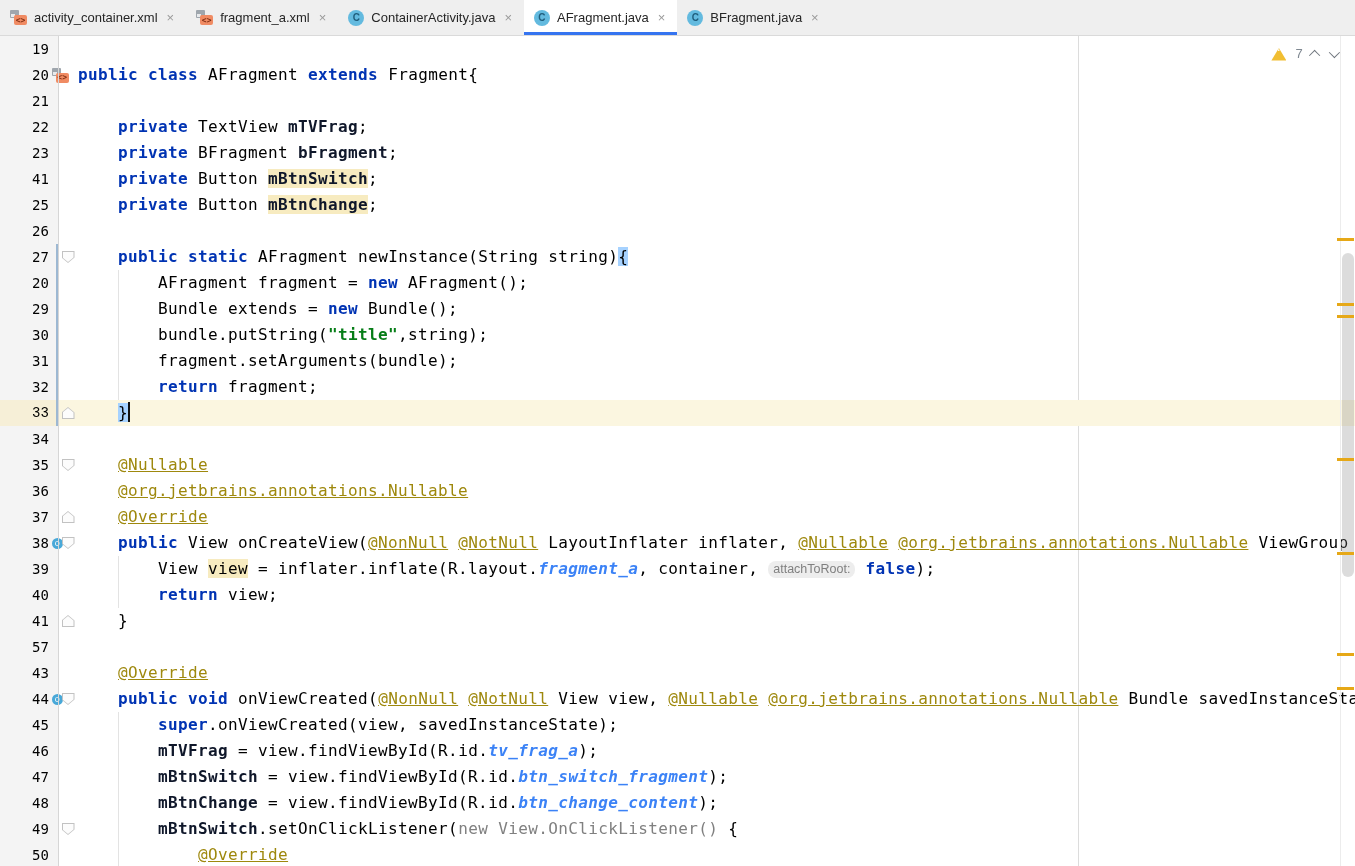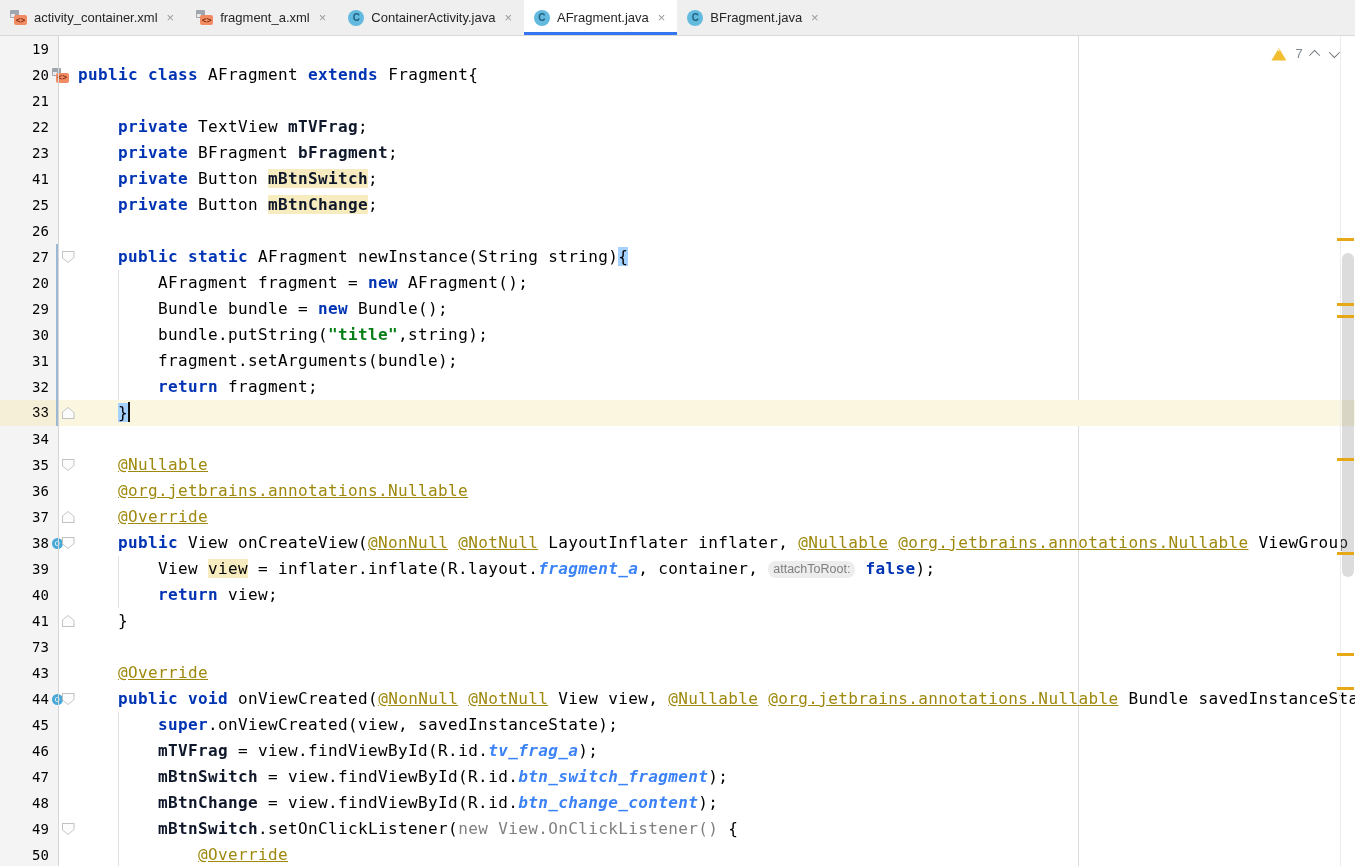--- a/index.html
+++ b/index.html
@@ -127,34 +127,34 @@
         <div class="row"><div class="gut"><span class="lnum">19</span><span class="icell"></span></div><div class="fcell"></div><div class="code"></div></div>
         <div class="row"><div class="gut"><span class="lnum">20</span><span class="icell"><span class="xicon"><i class="lg"></i><i class="ob">&lt;&gt;</i></span></span></div><div class="fcell"></div><div class="code"><span class="tk-k">public</span><span class="tk-t"> </span><span class="tk-k">class</span><span class="tk-t"> AFragment </span><span class="tk-k">extends</span><span class="tk-t"> Fragment{</span></div></div>
         <div class="row"><div class="gut"><span class="lnum">21</span><span class="icell"></span></div><div class="fcell"></div><div class="code"></div></div>
         <div class="row"><div class="gut"><span class="lnum">22</span><span class="icell"></span></div><div class="fcell"></div><div class="code"><span class="tk-t">    </span><span class="tk-k">private</span><span class="tk-t"> TextView </span><span class="tk-f">mTVFrag</span><span class="tk-t">;</span></div></div>
         <div class="row"><div class="gut"><span class="lnum">23</span><span class="icell"></span></div><div class="fcell"></div><div class="code"><span class="tk-t">    </span><span class="tk-k">private</span><span class="tk-t"> BFragment </span><span class="tk-f">bFragment</span><span class="tk-t">;</span></div></div>
         <div class="row"><div class="gut"><span class="lnum">41</span><span class="icell"></span></div><div class="fcell"></div><div class="code"><span class="tk-t">    </span><span class="tk-k">private</span><span class="tk-t"> Button </span><span class="tk-f tk-hl">mBtnSwitch</span><span class="tk-t">;</span></div></div>
         <div class="row"><div class="gut"><span class="lnum">25</span><span class="icell"></span></div><div class="fcell"></div><div class="code"><span class="tk-t">    </span><span class="tk-k">private</span><span class="tk-t"> Button </span><span class="tk-f tk-hl">mBtnChange</span><span class="tk-t">;</span></div></div>
         <div class="row"><div class="gut"><span class="lnum">26</span><span class="icell"></span></div><div class="fcell"></div><div class="code"></div></div>
         <div class="row"><div class="gut"><span class="lnum">27</span><span class="icell"></span></div><div class="fcell"><span class="fold down"><i class="dash"></i></span></div><div class="code"><span class="tk-t">    </span><span class="tk-k">public</span><span class="tk-t"> </span><span class="tk-k">static</span><span class="tk-t"> AFragment newInstance(String string)</span><span class="tk-mb">{</span></div></div>
         <div class="row"><div class="gut"><span class="lnum">20</span><span class="icell"></span></div><div class="fcell"></div><div class="code"><span class="tk-t">        AFragment fragment = </span><span class="tk-k">new</span><span class="tk-t"> AFragment();</span></div></div>
-        <div class="row"><div class="gut"><span class="lnum">29</span><span class="icell"></span></div><div class="fcell"></div><div class="code"><span class="tk-t">        Bundle bundle = </span><span class="tk-k">new</span><span class="tk-t"> Bundle();</span></div></div>
+        <div class="row"><div class="gut"><span class="lnum">29</span><span class="icell"></span></div><div class="fcell"></div><div class="code"><span class="tk-t">        Bundle extends = </span><span class="tk-k">new</span><span class="tk-t"> Bundle();</span></div></div>
         <div class="row"><div class="gut"><span class="lnum">30</span><span class="icell"></span></div><div class="fcell"></div><div class="code"><span class="tk-t">        bundle.putString(</span><span class="tk-s">"title"</span><span class="tk-t">,string);</span></div></div>
         <div class="row"><div class="gut"><span class="lnum">31</span><span class="icell"></span></div><div class="fcell"></div><div class="code"><span class="tk-t">        fragment.setArguments(bundle);</span></div></div>
         <div class="row"><div class="gut"><span class="lnum">32</span><span class="icell"></span></div><div class="fcell"></div><div class="code"><span class="tk-t">        </span><span class="tk-k">return</span><span class="tk-t"> fragment;</span></div></div>
         <div class="row caret-row"><div class="gut"><span class="lnum">33</span><span class="icell"></span></div><div class="fcell"><span class="fold up"><i class="dash"></i></span></div><div class="code"><span class="tk-t">    </span><span class="tk-mb">}</span><span class="caret"></span></div></div>
         <div class="row"><div class="gut"><span class="lnum">34</span><span class="icell"></span></div><div class="fcell"></div><div class="code"></div></div>
         <div class="row"><div class="gut"><span class="lnum">35</span><span class="icell"></span></div><div class="fcell"><span class="fold down"><i class="dash"></i></span></div><div class="code"><span class="tk-t">    </span><span class="tk-a">@Nullable</span></div></div>
         <div class="row"><div class="gut"><span class="lnum">36</span><span class="icell"></span></div><div class="fcell"></div><div class="code"><span class="tk-t">    </span><span class="tk-a">@org.jetbrains.annotations.Nullable</span></div></div>
         <div class="row"><div class="gut"><span class="lnum">37</span><span class="icell"></span></div><div class="fcell"><span class="fold up"><i class="dash"></i></span></div><div class="code"><span class="tk-t">    </span><span class="tk-a">@Override</span></div></div>
         <div class="row"><div class="gut"><span class="lnum">38</span><span class="icell"><span class="ov-ic"><span class="oc">o</span><span class="ar">↑</span></span></span></div><div class="fcell"><span class="fold down"><i class="dash"></i></span></div><div class="code"><span class="tk-t">    </span><span class="tk-k">public</span><span class="tk-t"> View onCreateView(</span><span class="tk-a">@NonNull</span><span class="tk-t"> </span><span class="tk-a">@NotNull</span><span class="tk-t"> LayoutInflater inflater, </span><span class="tk-a">@Nullable</span><span class="tk-t"> </span><span class="tk-a">@org.jetbrains.annotations.Nullable</span><span class="tk-t"> ViewGroup container,</span></div></div>
         <div class="row"><div class="gut"><span class="lnum">39</span><span class="icell"></span></div><div class="fcell"></div><div class="code"><span class="tk-t">        View </span><span class="tk-t tk-hl">view</span><span class="tk-t"> = inflater.inflate(R.layout.</span><span class="tk-fi">fragment_a</span><span class="tk-t">, container, </span><span class="inlay">attachToRoot:</span><span class="tk-t"> </span><span class="tk-k">false</span><span class="tk-t">);</span></div></div>
         <div class="row"><div class="gut"><span class="lnum">40</span><span class="icell"></span></div><div class="fcell"></div><div class="code"><span class="tk-t">        </span><span class="tk-k">return</span><span class="tk-t"> view;</span></div></div>
         <div class="row"><div class="gut"><span class="lnum">41</span><span class="icell"></span></div><div class="fcell"><span class="fold up"><i class="dash"></i></span></div><div class="code"><span class="tk-t">    }</span></div></div>
-        <div class="row"><div class="gut"><span class="lnum">73</span><span class="icell"></span></div><div class="fcell"></div><div class="code"></div></div>
+        <div class="row"><div class="gut"><span class="lnum">57</span><span class="icell"></span></div><div class="fcell"></div><div class="code"></div></div>
         <div class="row"><div class="gut"><span class="lnum">43</span><span class="icell"></span></div><div class="fcell"></div><div class="code"><span class="tk-t">    </span><span class="tk-a">@Override</span></div></div>
         <div class="row"><div class="gut"><span class="lnum">44</span><span class="icell"><span class="ov-ic"><span class="oc">o</span><span class="ar">↑</span></span></span></div><div class="fcell"><span class="fold down"><i class="dash"></i></span></div><div class="code"><span class="tk-t">    </span><span class="tk-k">public</span><span class="tk-t"> </span><span class="tk-k">void</span><span class="tk-t"> onViewCreated(</span><span class="tk-a">@NonNull</span><span class="tk-t"> </span><span class="tk-a">@NotNull</span><span class="tk-t"> View view, </span><span class="tk-a">@Nullable</span><span class="tk-t"> </span><span class="tk-a">@org.jetbrains.annotations.Nullable</span><span class="tk-t"> Bundle savedInstanceState) {</span></div></div>
         <div class="row"><div class="gut"><span class="lnum">45</span><span class="icell"></span></div><div class="fcell"></div><div class="code"><span class="tk-t">        </span><span class="tk-k">super</span><span class="tk-t">.onViewCreated(view, savedInstanceState);</span></div></div>
         <div class="row"><div class="gut"><span class="lnum">46</span><span class="icell"></span></div><div class="fcell"></div><div class="code"><span class="tk-t">        </span><span class="tk-f">mTVFrag</span><span class="tk-t"> = view.findViewById(R.id.</span><span class="tk-fi">tv_frag_a</span><span class="tk-t">);</span></div></div>
         <div class="row"><div class="gut"><span class="lnum">47</span><span class="icell"></span></div><div class="fcell"></div><div class="code"><span class="tk-t">        </span><span class="tk-f">mBtnSwitch</span><span class="tk-t"> = view.findViewById(R.id.</span><span class="tk-fi">btn_switch_fragment</span><span class="tk-t">);</span></div></div>
         <div class="row"><div class="gut"><span class="lnum">48</span><span class="icell"></span></div><div class="fcell"></div><div class="code"><span class="tk-t">        </span><span class="tk-f">mBtnChange</span><span class="tk-t"> = view.findViewById(R.id.</span><span class="tk-fi">btn_change_content</span><span class="tk-t">);</span></div></div>
         <div class="row"><div class="gut"><span class="lnum">49</span><span class="icell"></span></div><div class="fcell"><span class="fold down"><i class="dash"></i></span></div><div class="code"><span class="tk-t">        </span><span class="tk-f">mBtnSwitch</span><span class="tk-t">.setOnClickListener(</span><span class="tk-g">new View.OnClickListener()</span><span class="tk-t"> {</span></div></div>
         <div class="row"><div class="gut"><span class="lnum">50</span><span class="icell"></span></div><div class="fcell"></div><div class="code"><span class="tk-t">            </span><span class="tk-a">@Override</span></div></div>
       </div>
 

